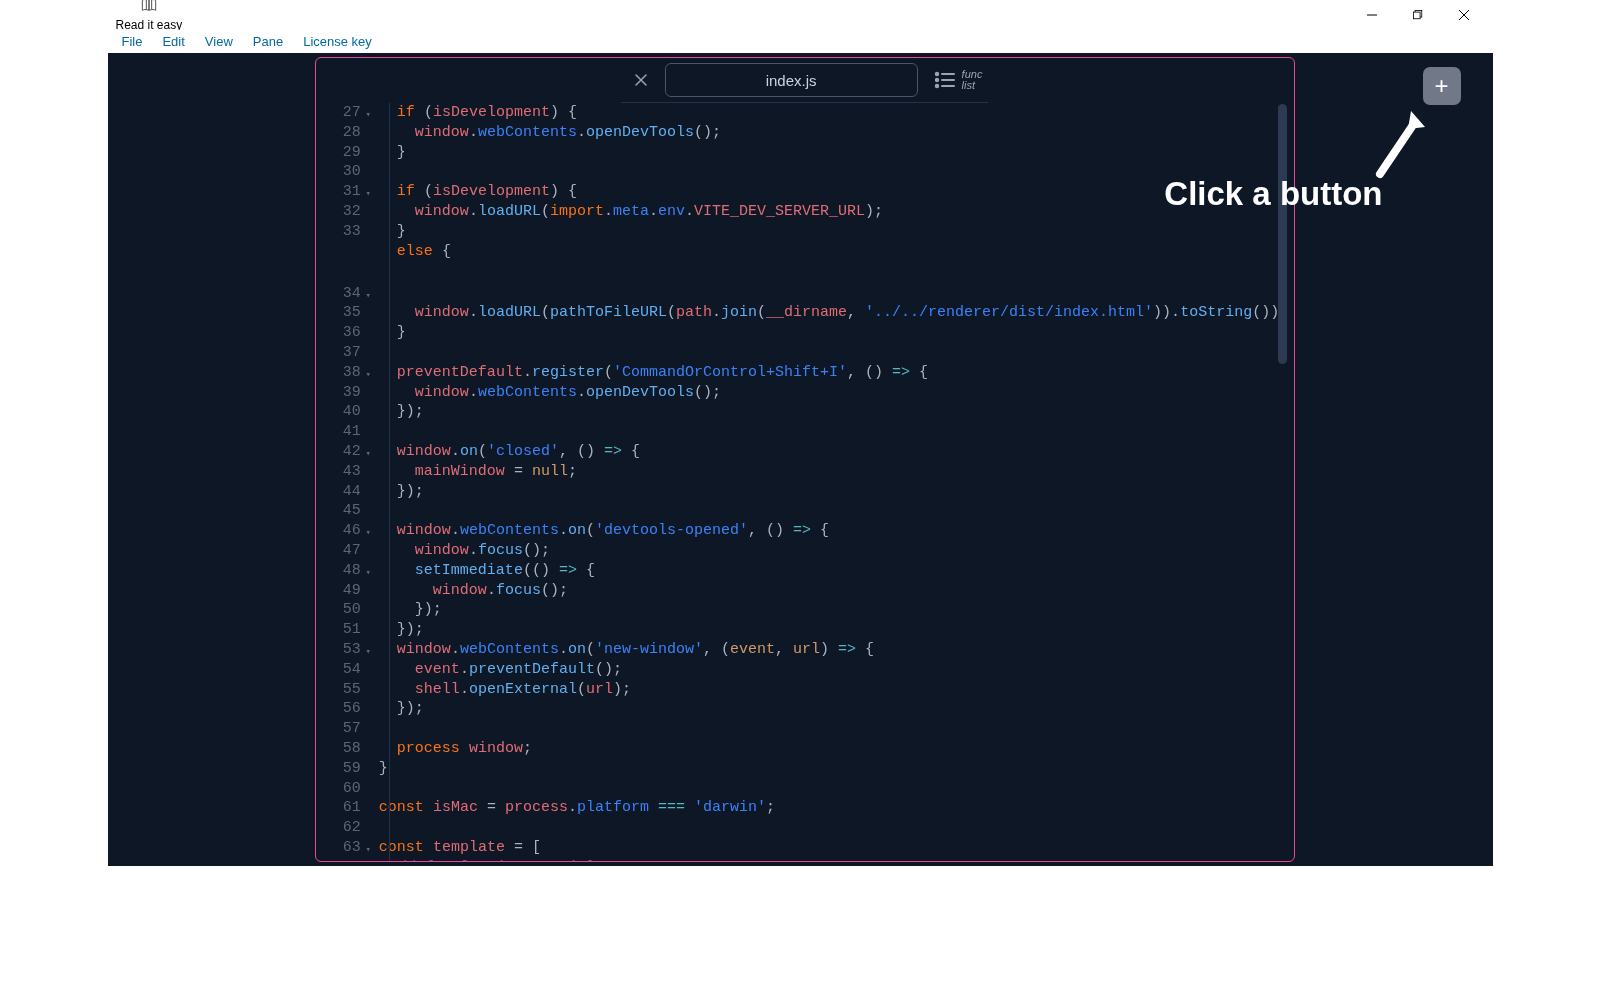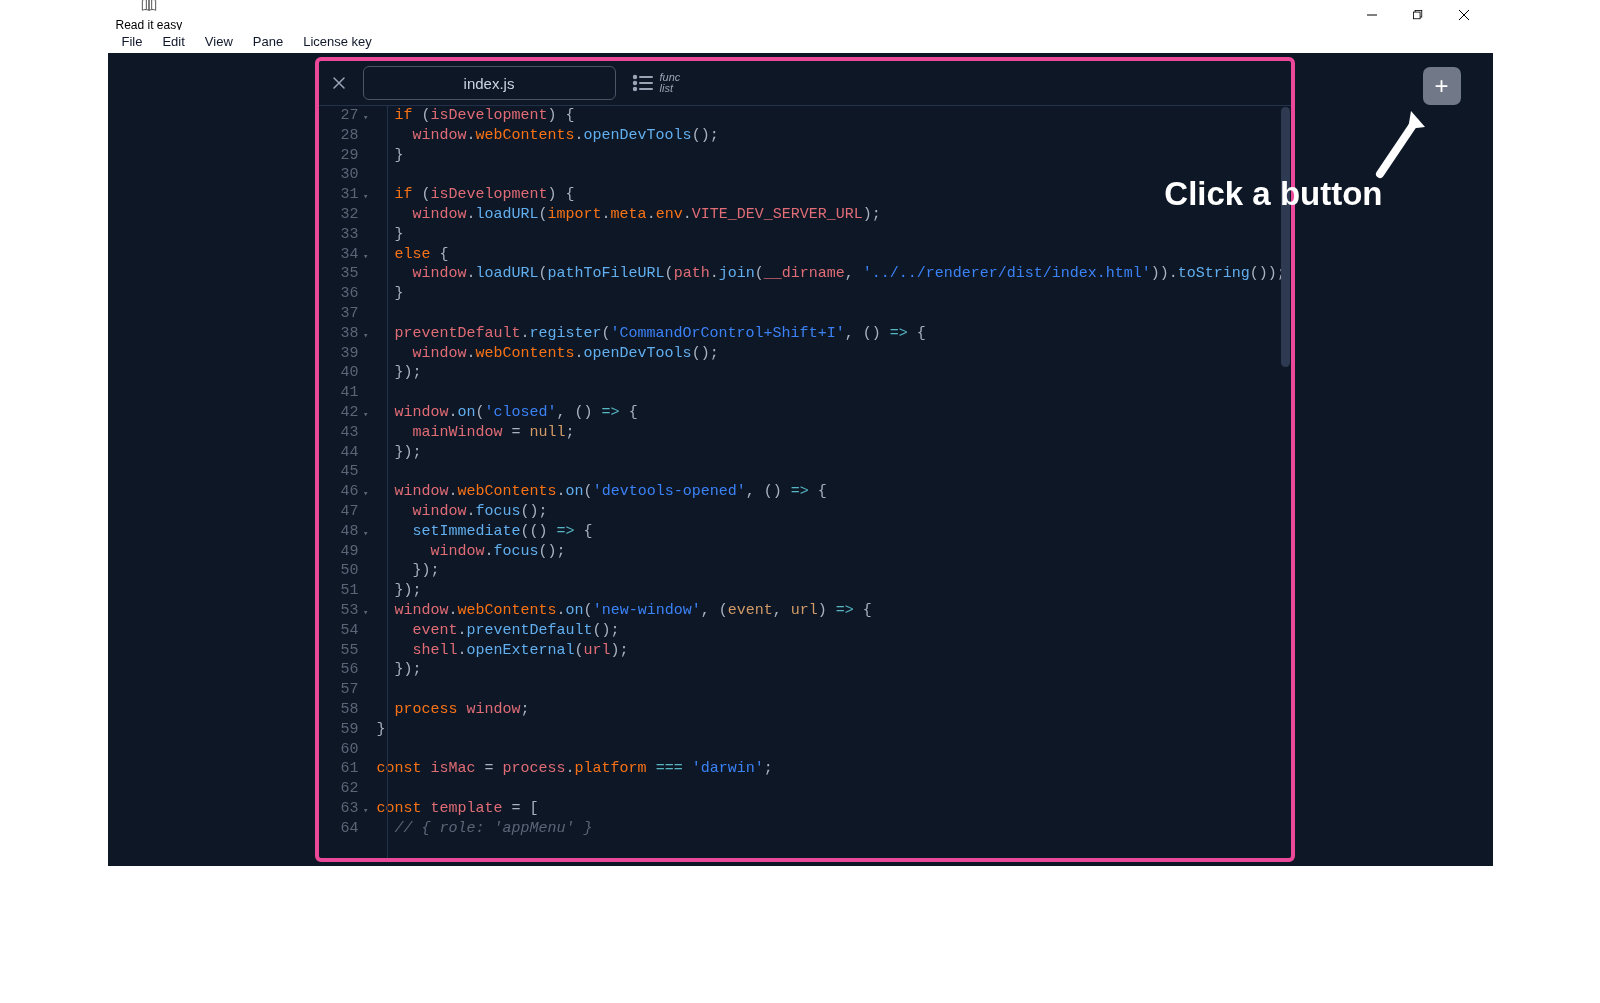--- a/index.html
+++ b/index.html
@@ -7,47 +7,47 @@
 
   
   .window-border { width: 1385px; height: 866px; margin: 0 auto; display: flex; flex-direction: column; background: #fff; }
   .titlebar { display: flex; align-items: center; justify-content: space-between; height: 30px; padding: 0 6px 0 4px; background: #ffffff; color: #000; font-size: 12px; }
   .titlebar-left { display: flex; align-items: center; gap: 6px; padding-left: 4px; flex-direction: column; }
   .app-icon svg { display: block; }
   .win-controls { display: flex; align-items: center; gap: 0; }
   .win-btn { width: 46px; height: 30px; display: flex; align-items: center; justify-content: center; color: #000; }
   .win-btn svg { display: block; }
 
-  .menubar { display: flex; align-items: center; height: 23px; padding: 0 4px; background: #ffffff; font-size: 13px; color: #0f172a; gap: 0; }
+  .menubar { display: flex; align-items: center; height: 23px; padding: 0 4px; background: #ffffff; font-size: 13px; color: #0369a1; gap: 0; }
   .menubar .menu-item { padding: 2px 10px; cursor: default; }
 
   
   .app-body { flex: 1; background: #0e1726; position: relative; overflow: hidden; }
 
-  .editor-pane { position: absolute; top: 4px; left: 207px; width: 980px; height: calc(100% - 8px); border: 4px solid #ec4899; border-radius: 6px; background: #0e1726; overflow: hidden; display: flex; flex-direction: column; }
+  .editor-pane { position: absolute; top: 4px; left: 207px; width: 980px; height: calc(100% - 8px); border: 1px solid #ec4899; border-radius: 6px; background: #0e1726; overflow: hidden; display: flex; flex-direction: column; align-items: center; }
 
   .tabbar { height: 45px; display: flex; align-items: center; gap: 10px; padding: 0 6px; border-bottom: 1px solid #23324a; position: relative; }
   .tab-close { width: 28px; height: 28px; display:flex; align-items:center; justify-content:center; color:#9aa4b6; }
   .tab-title-box { width: 253px; height: 34px; border: 1px solid #4a5568; border-radius: 6px; display:flex; align-items:center; justify-content:center; color:#cbd3e1; font-size:15px; background: transparent; }
   .func-list-btn { display:flex; align-items:center; gap:6px; color:#9aa4b6; padding-left:6px; }
   .func-list-icon svg { display:block; }
   .func-list-label { font-style: italic; font-size: 11px; line-height: 1; }
 
   .code-scroll { position: relative; flex:1; overflow:hidden; }
   .code-row { display:flex; flex-direction:row; font-family: Consolas, "Courier New", monospace; font-size: 15px; line-height: 19.8px; }
   .gutter { width: 48px; text-align: right; padding-right: 8px; color: #5b6578; user-select:none; position:relative; }
   .gutter .fold { position:absolute; right:-2px; top:3px; font-size:9px; color:#5b6578; }
   .codecell { flex:1; white-space: pre; color:#c0c9d8; padding-left: 10px; }
   .indent-guide { position:absolute; top:0; bottom:0; width:1px; background:#23324a; }
 
   
   .tk-kw   { color:#f97316; }  
   .tk-var  { color:#e06c75; }  
   .tk-call { color:#61afef; }  
-  .tk-prop { color:#f97316; }  
+  .tk-prop { color:#3b82f6; }  
   .tk-str  { color:#3b82f6; }  
   .tk-pun  { color:#abb2bf; }  
   .tk-op   { color:#56b6c2; }
   .tk-null { color:#d19a66; }  
   .tk-cmt  { color:#5b6578; font-style: italic; }
   .tk-param{ color:#d19a66; }
 
   .vscroll-thumb { position:absolute; right:1px; top:1px; width:9px; height:260px; background:#2e3a52; border-radius:5px; }
 
   
@@ -157,21 +157,21 @@
             </div>
             <div class="code-row">
               <div class="gutter">32</div>
               <div class="codecell"><span class="tk-pun">    </span><span class="tk-var">window</span><span class="tk-pun">.</span><span class="tk-call">loadURL</span><span class="tk-pun">(</span><span class="tk-kw">import</span><span class="tk-pun">.</span><span class="tk-prop">meta</span><span class="tk-pun">.</span><span class="tk-prop">env</span><span class="tk-pun">.</span><span class="tk-var">VITE_DEV_SERVER_URL</span><span class="tk-pun">);</span></div>
             </div>
             <div class="code-row">
               <div class="gutter">33</div>
               <div class="codecell"><span class="tk-pun">  }</span></div>
             </div>
             <div class="code-row">
-              <div class="gutter" style="position: relative;">34<span class="fold">▾</span></div>
+              <div class="gutter" style="position: relative; margin-top: 42px;">34<span class="fold">▾</span></div>
               <div class="codecell"><span class="tk-pun">  </span><span class="tk-kw">else</span><span class="tk-pun"> {</span></div>
             </div>
             <div class="code-row">
               <div class="gutter">35</div>
               <div class="codecell"><span class="tk-pun">    </span><span class="tk-var">window</span><span class="tk-pun">.</span><span class="tk-call">loadURL</span><span class="tk-pun">(</span><span class="tk-call">pathToFileURL</span><span class="tk-pun">(</span><span class="tk-var">path</span><span class="tk-pun">.</span><span class="tk-call">join</span><span class="tk-pun">(</span><span class="tk-var">__dirname</span><span class="tk-pun">, </span><span class="tk-str">'../../renderer/dist/index.html'</span><span class="tk-pun">)).</span><span class="tk-call">toString</span><span class="tk-pun">());</span></div>
             </div>
             <div class="code-row">
               <div class="gutter">36</div>
               <div class="codecell"><span class="tk-pun">  }</span></div>
             </div>

